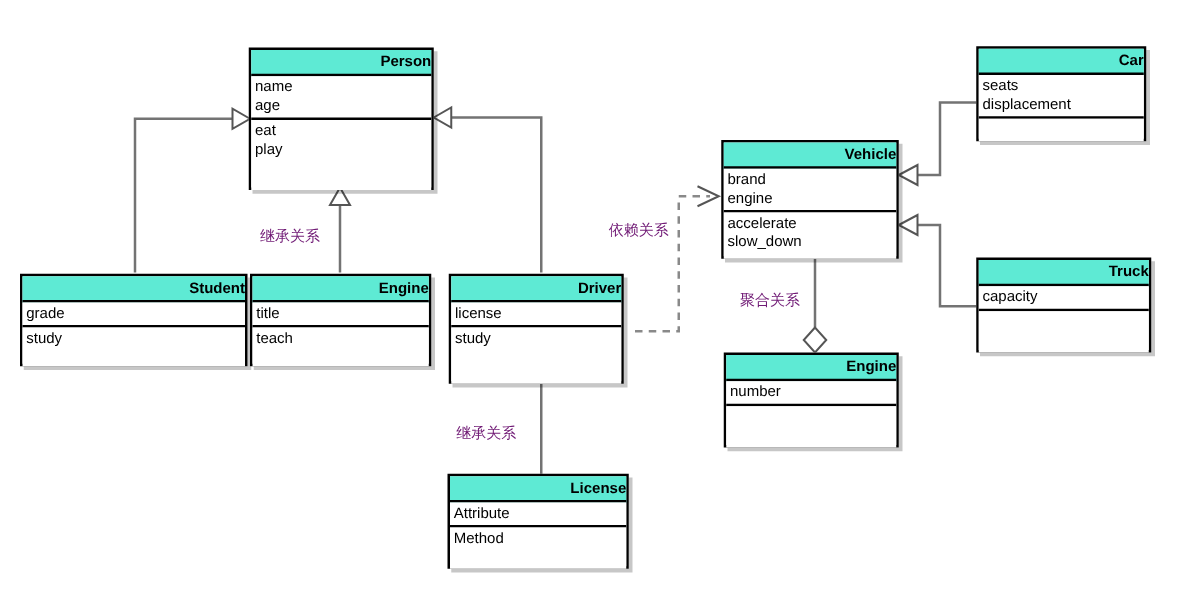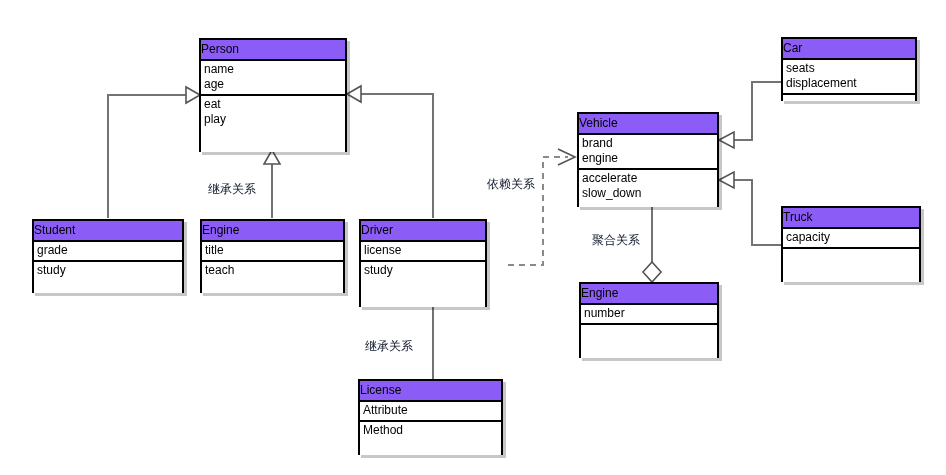--- a/index.html
+++ b/index.html
@@ -18,28 +18,28 @@
   
   .uml-class {
     position: absolute;
     box-sizing: border-box;
     background: #ffffff;
     border: 2px solid #000000;
     box-shadow: 3px 3px 0 rgba(0,0,0,0.22);
     z-index: 5;
   }
   .uml-title {
-    text-align: left;
-    font-weight: normal;
+    text-align: right;
+    font-weight: bold;
     font-size: 12px;
     line-height: 19px;
     height: 19px;
     color: #000000;
     border-bottom: 2px solid #000000;
-    background: #8b5cf6;
+    background: #5eead4;
     white-space: nowrap;
     overflow: hidden;
   }
   .uml-compartment {
     padding: 1px 0 2px 3px;
     font-size: 12px;
     color: #000000;
     background: #ffffff;
   }
   .uml-compartment.attrs {
@@ -56,21 +56,21 @@
   .uml-body {
     display: flex;
     flex-direction: column;
     height: calc(100% - 19px);
     box-sizing: border-box;
   }
   
   .edge-label {
     position: absolute;
     font-size: 12px;
-    color: #0f172a;
+    color: #701a75;
     white-space: nowrap;
     z-index: 8;
     font-family: "DejaVu Sans", "Liberation Sans", sans-serif;
   }
   
   #edges {
     position: absolute;
     left: 0;
     top: 0;
     width: 946px;
@@ -138,21 +138,21 @@
         <div class="member">name</div>
         <div class="member">age</div>
       </div>
       <div class="uml-compartment ops">
         <div class="member">eat</div>
         <div class="member">play</div>
       </div>
     </div>
   </div>
 
-  <div class="uml-class" style="left:32px; top:219px; width:152px; height:74px;">
+  <div class="uml-class" style="left:16px; top:219px; width:182px; height:74px;">
     <div class="uml-title">Student</div>
     <div class="uml-body">
       <div class="uml-compartment attrs">
         <div class="member">grade</div>
       </div>
       <div class="uml-compartment ops">
         <div class="member">study</div>
       </div>
     </div>
   </div>
@@ -162,21 +162,21 @@
     <div class="uml-body">
       <div class="uml-compartment attrs">
         <div class="member">title</div>
       </div>
       <div class="uml-compartment ops">
         <div class="member">teach</div>
       </div>
     </div>
   </div>
 
-  <div class="uml-class" style="left:359px; top:219px; width:128px; height:88px;">
+  <div class="uml-class" style="left:359px; top:219px; width:140px; height:88px;">
     <div class="uml-title">Driver</div>
     <div class="uml-body">
       <div class="uml-compartment attrs">
         <div class="member">license</div>
       </div>
       <div class="uml-compartment ops">
         <div class="member">study</div>
       </div>
     </div>
   </div>
@@ -200,21 +200,21 @@
         <div class="member">brand</div>
         <div class="member">engine</div>
       </div>
       <div class="uml-compartment ops">
         <div class="member">accelerate</div>
         <div class="member">slow_down</div>
       </div>
     </div>
   </div>
 
-  <div class="uml-class" style="left:781px; top:37px; width:136px; height:64px;">
+  <div class="uml-class" style="left:781px; top:37px; width:136px; height:76px;">
     <div class="uml-title">Car</div>
     <div class="uml-body">
       <div class="uml-compartment attrs">
         <div class="member">seats</div>
         <div class="member">displacement</div>
       </div>
       <div class="uml-compartment ops"></div>
     </div>
   </div>
 

